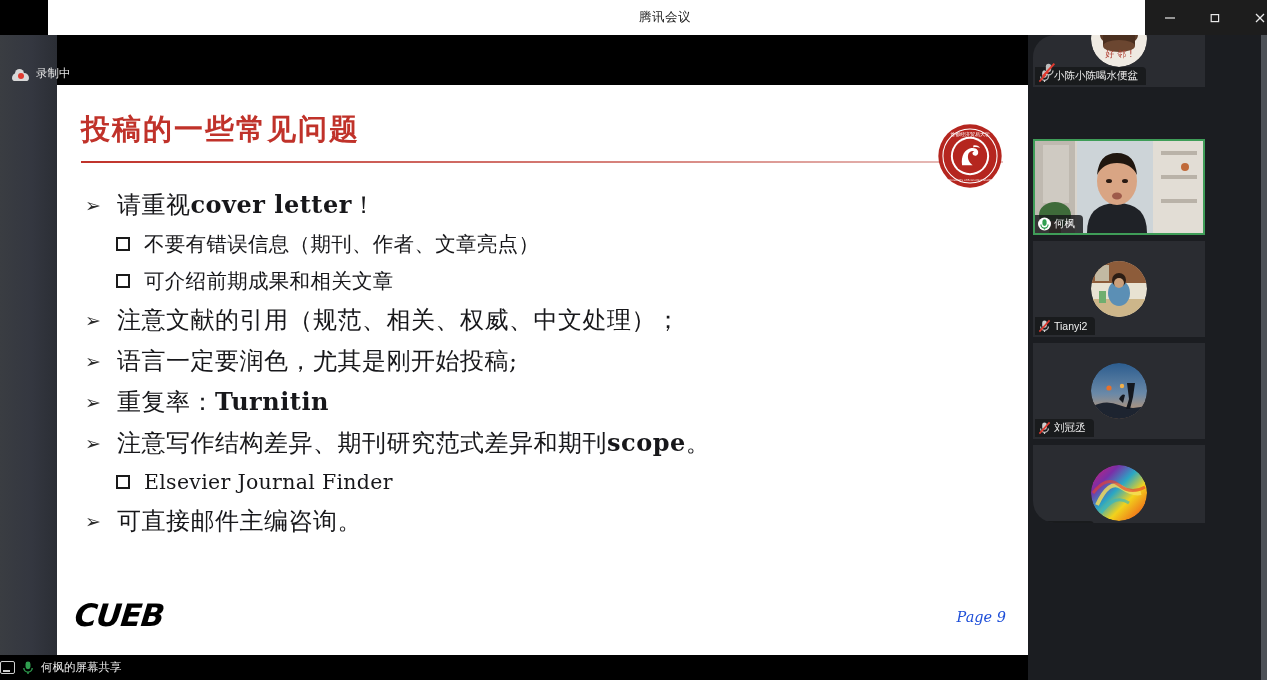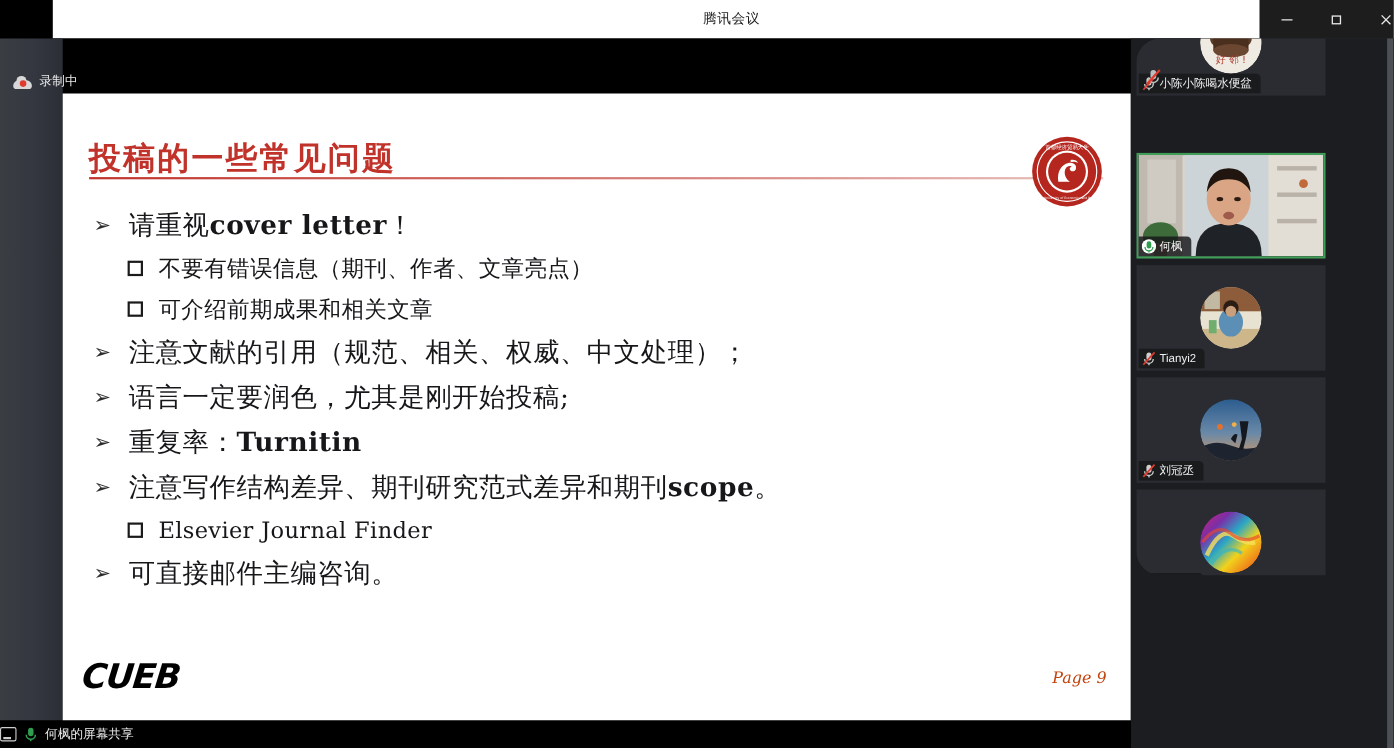--- a/index.html
+++ b/index.html
@@ -111,21 +111,21 @@
   
   #slide {
     position: absolute;
     left: 57px; top: 50px;
     width: 971px; height: 570px;
     background: #ffffff;
     overflow: hidden;
   }
   #slide-title {
     position: absolute;
-    left: 24px; top: 40px;
+    left: 24px; top: 25px;
     font-family: "DejaVu Sans", sans-serif;
     font-size: 29px;
     font-weight: bold;
     color: #c0322a;
     letter-spacing: 2px;
     white-space: nowrap;
   }
   #title-rule {
     position: absolute;
     left: 24px; top: 76px;
@@ -197,21 +197,21 @@
     color: #000000;
     letter-spacing: -1px;
     transform: skewX(-6deg);
   }
   #page-number {
     position: absolute;
     right: 22px; bottom: 30px;
     font-family: "DejaVu Serif", serif;
     font-style: italic;
     font-size: 14.5px;
-    color: #c2410c;
+    color: #1d4ed8;
   }
 
   
   #right-panel {
     position: absolute;
     right: 0; top: 0;
     width: 239px; height: 645px;
     background: #1b1d21;
   }
   #panel-edge {

